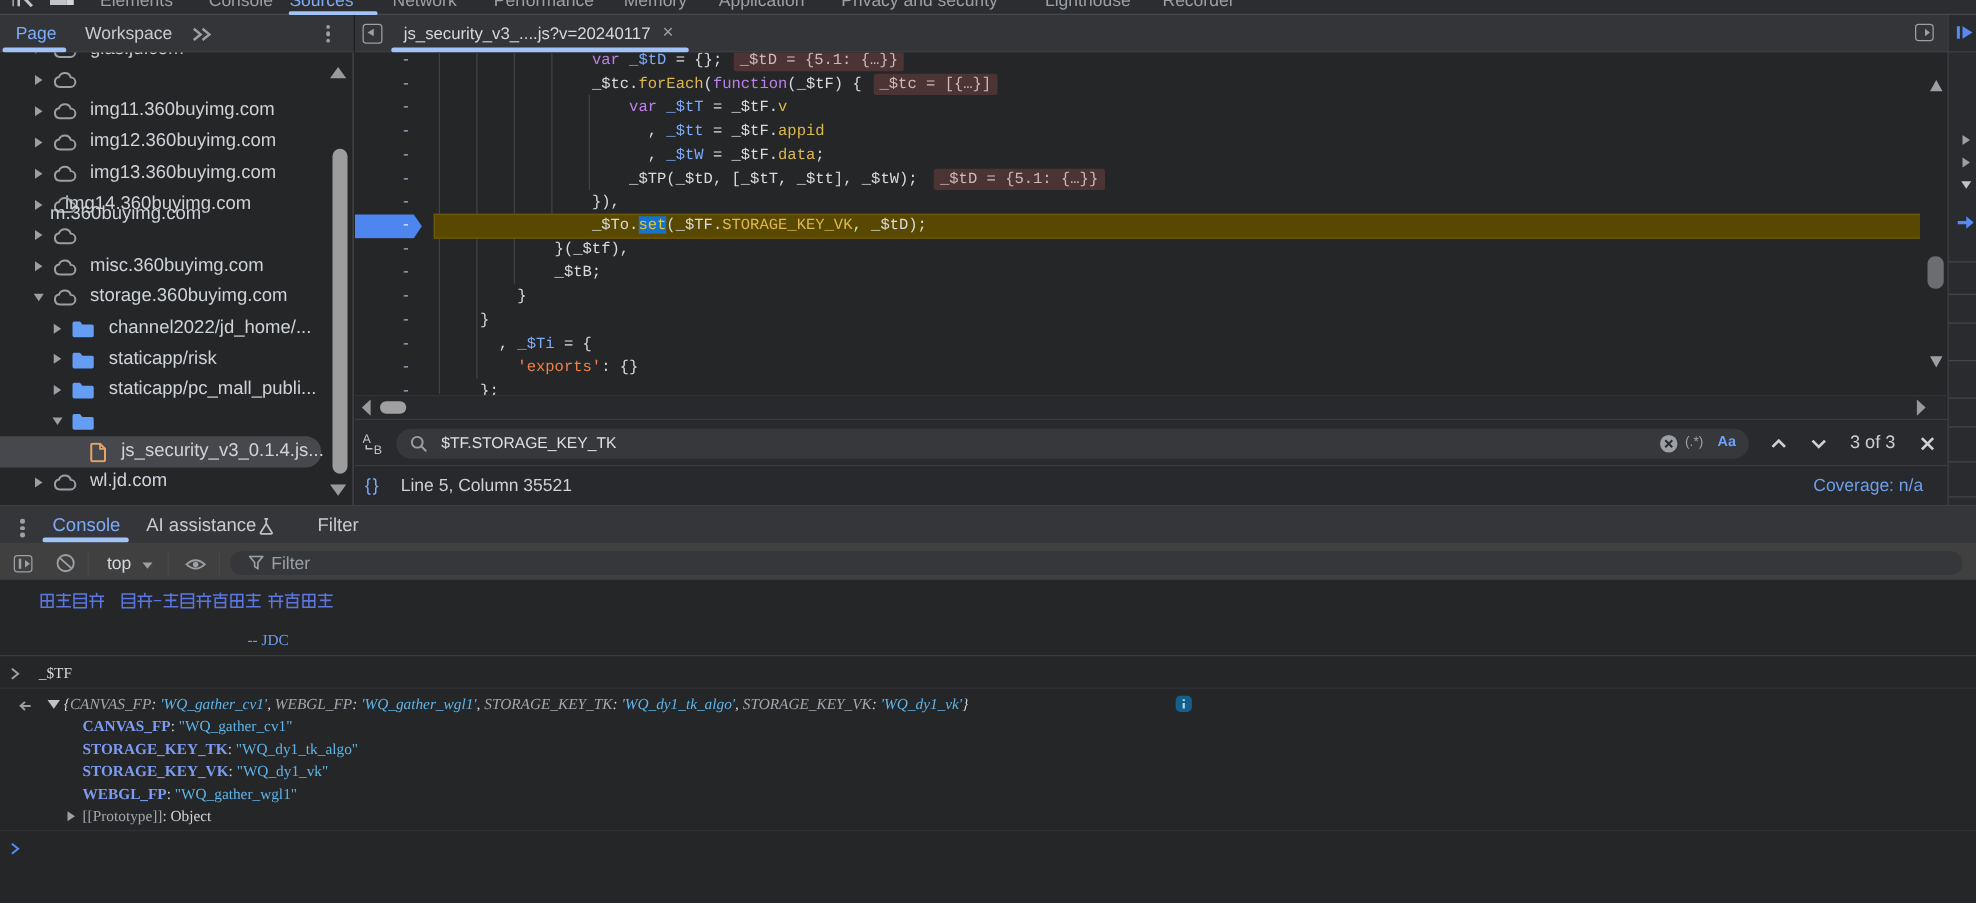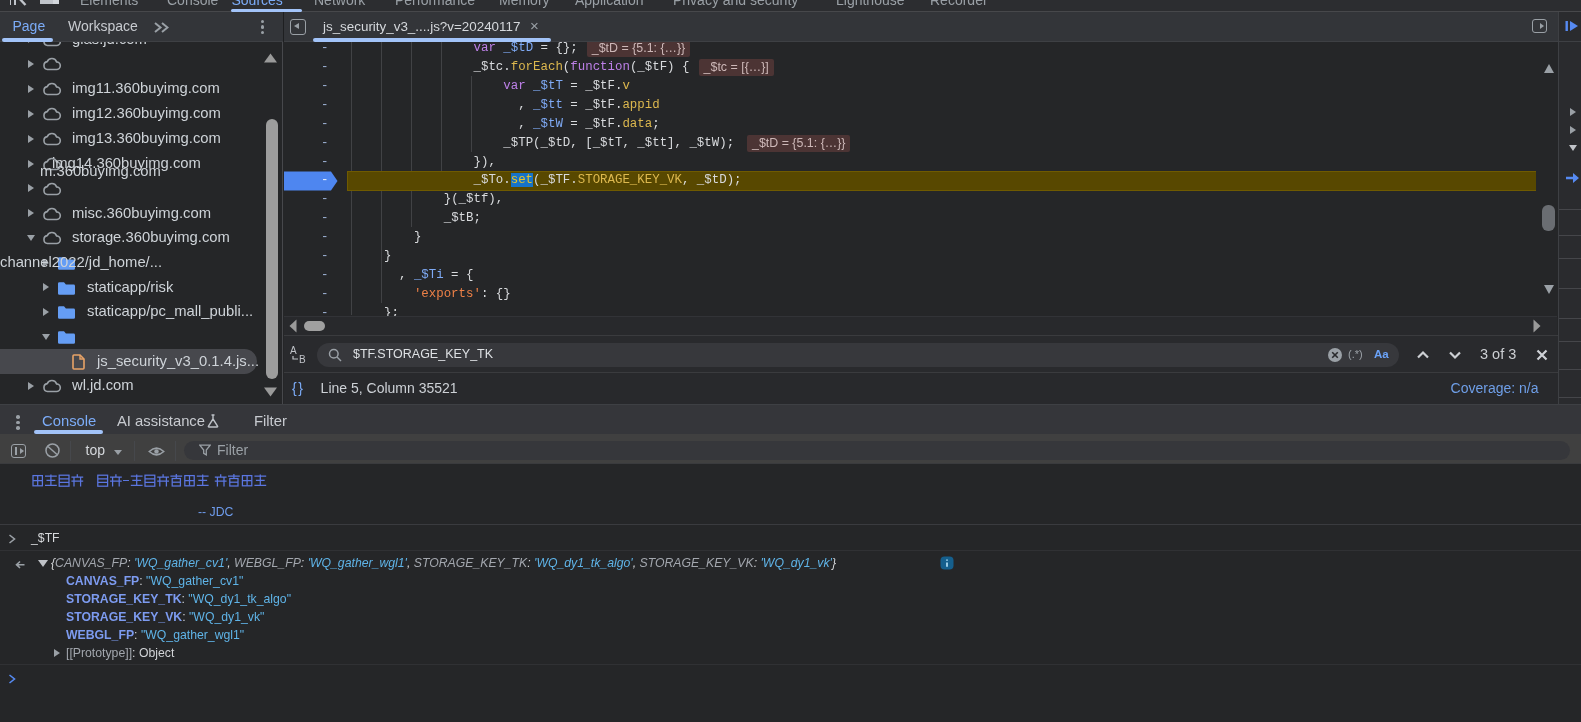--- a/index.html
+++ b/index.html
@@ -1,21 +1,21 @@
 <!DOCTYPE html>
 <html><head><meta charset="utf-8"><style>
 html,body{margin:0;padding:0;background:#252628;width:1581px;height:722px;overflow:hidden}
 *{box-sizing:border-box}
 .abs{position:absolute}
 body{font-family:"Liberation Sans",sans-serif;position:relative}
-.mono{font-family:Liberation Sans, sans-serif}
+.mono{font-family:Liberation Serif, serif}
 .cl{position:absolute;font-family:"Liberation Mono",monospace;font-size:12.42px;line-height:18.93px;height:19px;white-space:pre;color:#d8dadd}
 .gd{position:absolute;width:1px;background:#414245}
 .w{color:#d8dadd}.p{color:#bd80e8}.b{color:#7faaf5}.y{color:#ddb84e}.o{color:#ee8147}
-.wid{position:absolute;font-family:Liberation Sans, sans-serif;font-size:12.42px;line-height:17px;height:17px;background:#4c3434;color:#cdb8b8;padding:0 5px;border-radius:2px;white-space:pre}
+.wid{position:absolute;font-family:Liberation Mono, monospace;font-size:12.42px;line-height:17px;height:17px;background:#4c3434;color:#cdb8b8;padding:0 5px;border-radius:2px;white-space:pre}
 .trow{position:absolute;left:0;width:283px;height:25px;line-height:25px;font-size:14.8px;color:#ced3d8;white-space:pre}
 .tri-r{position:absolute;width:0;height:0;border-top:4px solid transparent;border-bottom:4px solid transparent;border-left:6px solid #9aa0a6}
 .tri-d{position:absolute;width:0;height:0;border-left:4px solid transparent;border-right:4px solid transparent;border-top:6px solid #9aa0a6}
 svg{display:block}
 </style></head><body>
 <div class="abs" style="left:0;top:0;width:1581px;height:12px;background:#2c2d30;overflow:hidden">
 <div class="abs" style="left:80px;top:-8px;font-size:14px;color:#9aa0a6">Elements</div>
 <div class="abs" style="left:167px;top:-8px;font-size:14px;color:#9aa0a6">Console</div>
 <div class="abs" style="left:231.5px;top:-8px;font-size:14px;color:#7cacf8">Sources</div>
 <div class="abs" style="left:314px;top:-8px;font-size:14px;color:#9aa0a6">Network</div>
@@ -94,21 +94,21 @@
 <div class="trow" style="top:158.5px;padding-left:72px">misc.360buyimg.com</div>
 <div class="tri-d" style="left:27px;top:193.2px"></div>
 <svg class="abs" style="left:42px;top:189.1px" width="20" height="14" viewBox="0 0 20 14">
       <path d="M5.5 12.5 A4 4 0 0 1 5.2 4.6 A5 5 0 0 1 14.6 4.9 A3.6 3.6 0 0 1 14.4 12.5 Z" fill="none" stroke="#9aa0a6" stroke-width="1.6"></path>
     </svg>
 <div class="trow" style="top:183.1px;padding-left:72px">storage.360buyimg.com</div>
 <div class="tri-r" style="left:43px;top:216.5px"></div>
 <svg class="abs" style="left:57px;top:213.89999999999998px" width="19" height="15" viewBox="0 0 19 15">
       <path d="M1 2.6 Q1 1.2 2.4 1.2 L7 1.2 L8.9 3.6 L16.6 3.6 Q18 3.6 18 5 L18 12.4 Q18 13.8 16.6 13.8 L2.4 13.8 Q1 13.8 1 12.4 Z" fill="#659df4"></path>
     </svg>
-<div class="trow" style="top:207.9px;">channel2022/jd_home/...</div>
+<div class="trow" style="top:207.9px;padding-left:87px">channel2022/jd_home/...</div>
 <div class="tri-r" style="left:43px;top:241.1px"></div>
 <svg class="abs" style="left:57px;top:238.5px" width="19" height="15" viewBox="0 0 19 15">
       <path d="M1 2.6 Q1 1.2 2.4 1.2 L7 1.2 L8.9 3.6 L16.6 3.6 Q18 3.6 18 5 L18 12.4 Q18 13.8 16.6 13.8 L2.4 13.8 Q1 13.8 1 12.4 Z" fill="#659df4"></path>
     </svg>
 <div class="trow" style="top:232.5px;padding-left:87px">staticapp/risk</div>
 <div class="tri-r" style="left:43px;top:266.0px"></div>
 <svg class="abs" style="left:57px;top:263.4px" width="19" height="15" viewBox="0 0 19 15">
       <path d="M1 2.6 Q1 1.2 2.4 1.2 L7 1.2 L8.9 3.6 L16.6 3.6 Q18 3.6 18 5 L18 12.4 Q18 13.8 16.6 13.8 L2.4 13.8 Q1 13.8 1 12.4 Z" fill="#659df4"></path>
     </svg>
 <div class="trow" style="top:257.4px;padding-left:87px">staticapp/pc_mall_publi...</div>

